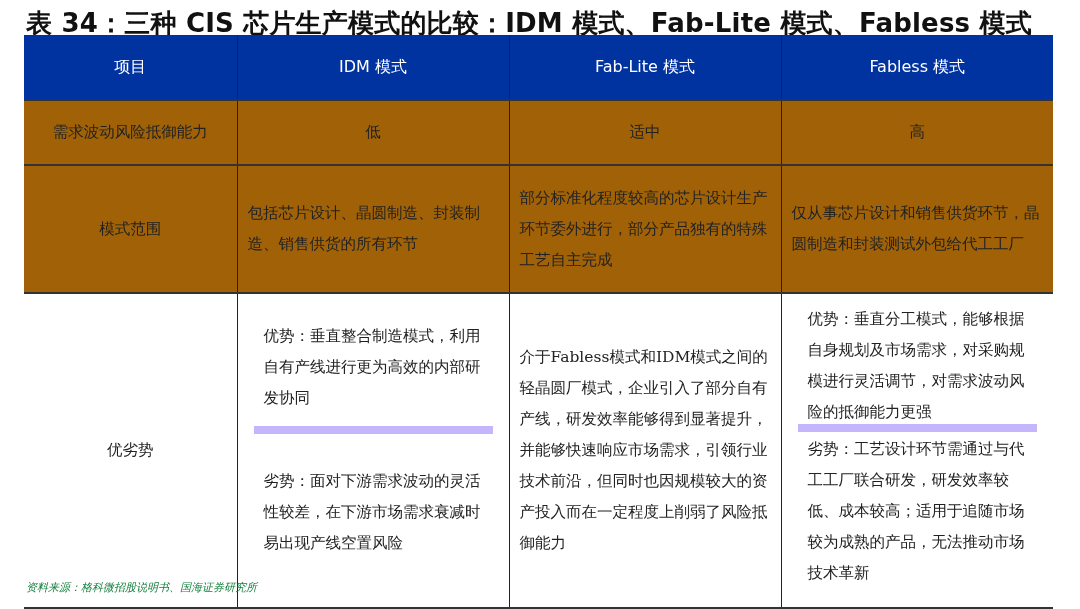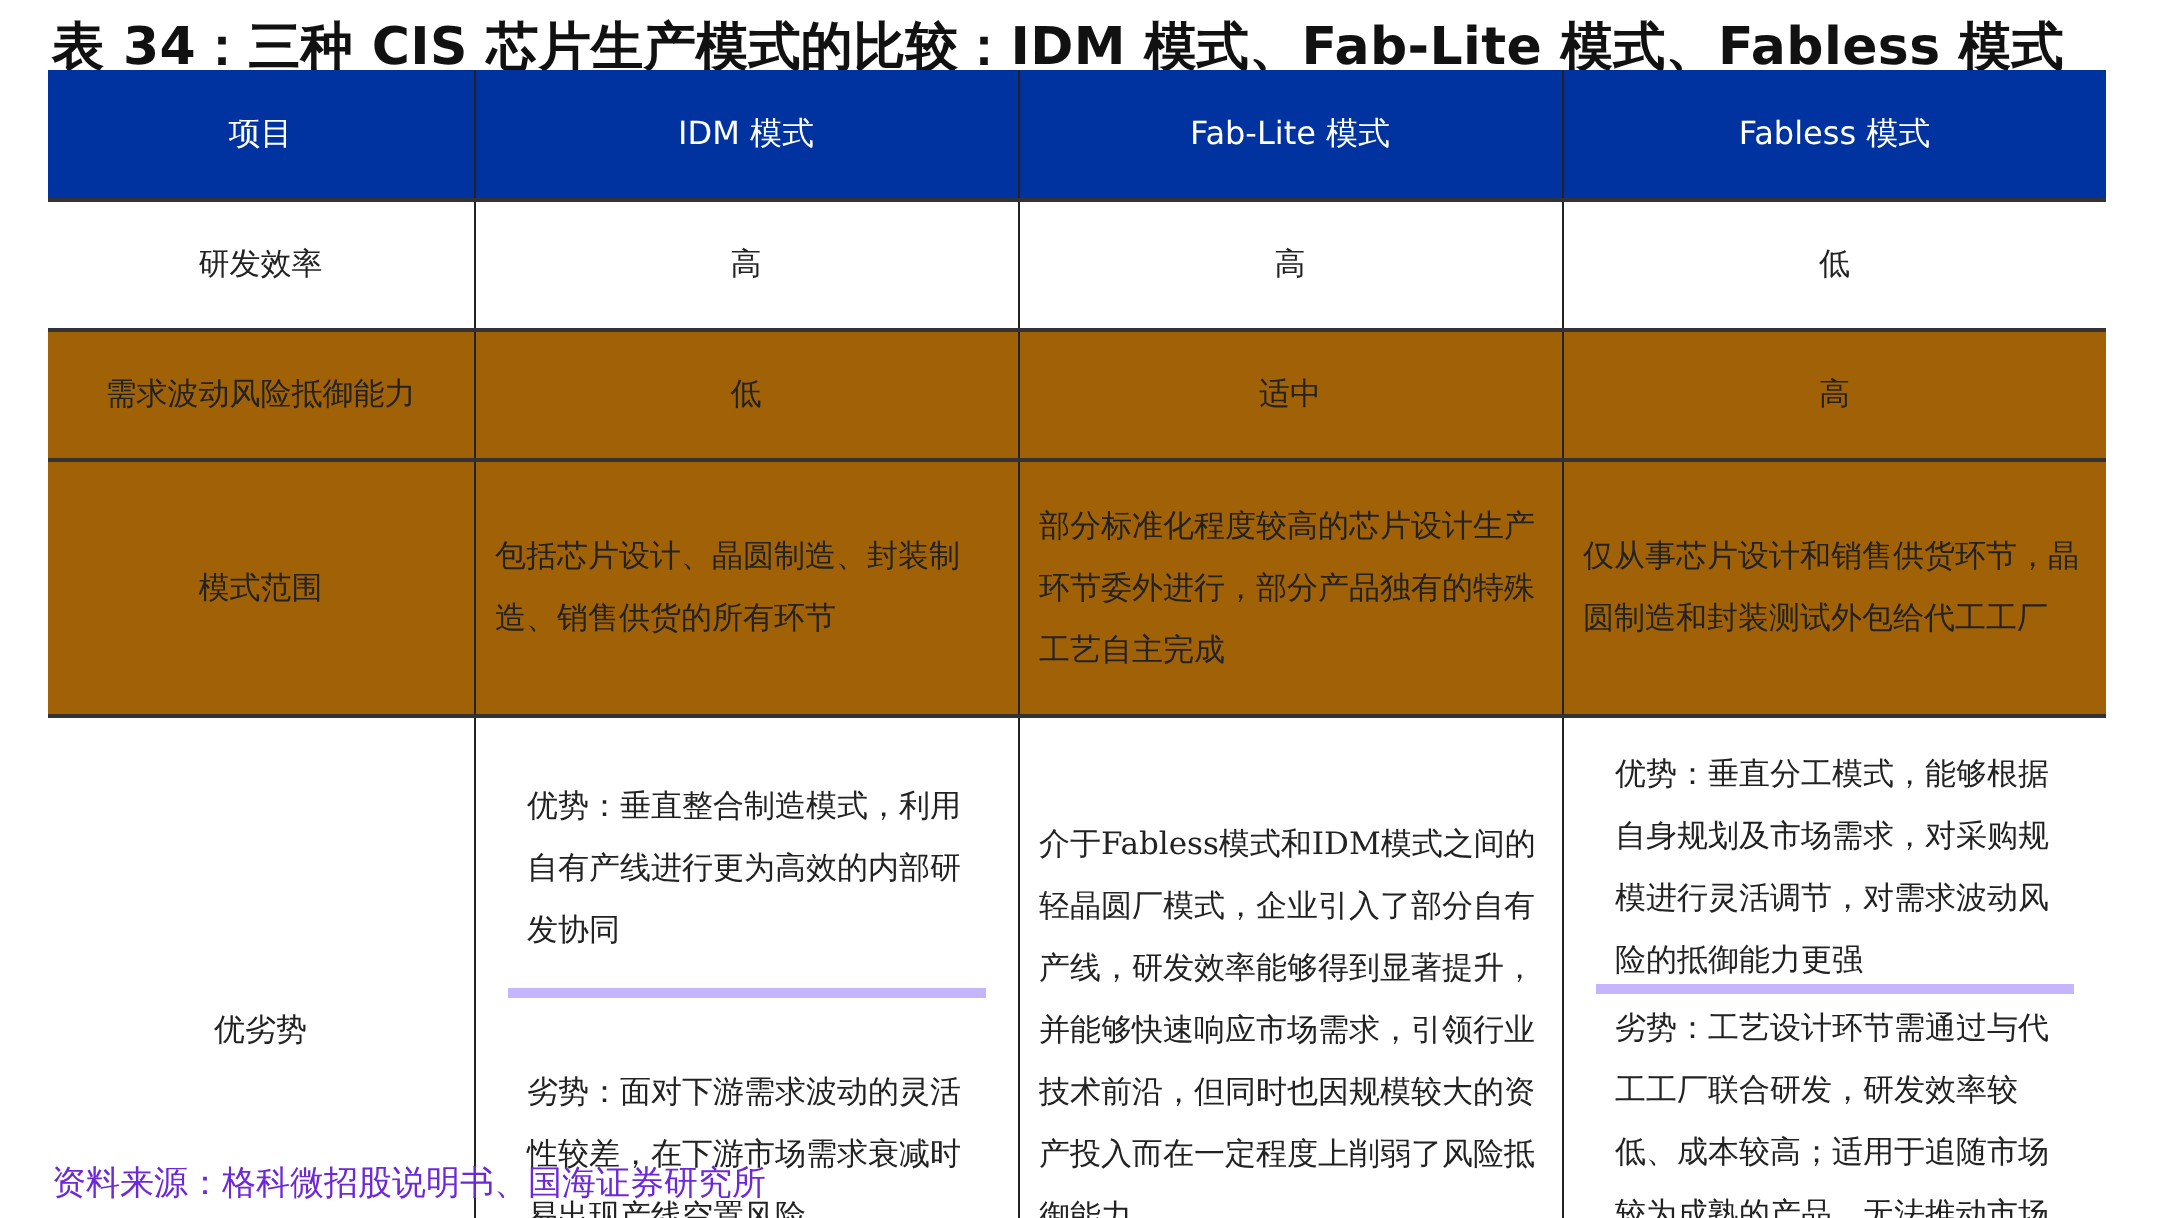--- a/index.html
+++ b/index.html
@@ -13,47 +13,41 @@
   table.cmp td:last-child, table.cmp th:last-child { border-right: none; }
   table.cmp tr { border-bottom: 2px solid #333; }
   th { background: #0033a0; color: #fff; font-weight: normal; height: 32px; font-size: 16px;
        font-family: "DejaVu Sans", "Liberation Sans", sans-serif; text-align: center; }
   td { font-size: 15.5px; text-align: center; height: 31px; }
   tr.gray td { background: #a16207; }
   td.multi { text-align: left; padding: 4px 10px !important; line-height: 31px; vertical-align: middle; }
   .sub { display: flex; flex-direction: column; height: 100%; }
   td.split { padding: 0; vertical-align: top; }
   .subcell { padding: 4px 10px; text-align: left; line-height: 31px; display: flex; align-items: center; box-sizing: border-box; }
-  .subcell.top { border-bottom: 5px solid #c4b5fd; }
-  .source { position: absolute; left: 26px; top: 580px; font-size: 17px; color: #6d28d9; }
+  .subcell.top { border-bottom: 8px solid #c4b5fd; font-family: Liberation Mono, monospace; }
+  .source { position: absolute; left: 26px; top: 580px; font-size: 11px; color: #15803d; font-style: italic; }
 </style>
 </head>
 <body>
 
 <div class="title">表 34：三种 CIS 芯片生产模式的比较：IDM 模式、Fab-Lite 模式、Fabless 模式</div>
 
 <table class="cmp">
   <colgroup>
     <col style="width:213px">
       <col style="width:272px">
       <col style="width:272px">
       <col style="width:272px">
   </colgroup>
   <tbody>
       <tr>
     <th>项目</th>
     <th>IDM 模式</th>
     <th>Fab-Lite 模式</th>
     <th>Fabless 模式</th>
-  </tr>
-  <tr>
-    <td>研发效率</td>
-    <td>高</td>
-    <td>高</td>
-    <td>低</td>
   </tr>
   <tr class="gray">
     <td>需求波动风险抵御能力</td>
     <td>低</td>
     <td>适中</td>
     <td>高</td>
   </tr>
   <tr class="gray">
     <td style="height:94px">模式范围</td>
     <td class="multi">包括芯片设计、晶圆制造、封装制造、销售供货的所有环节</td>

